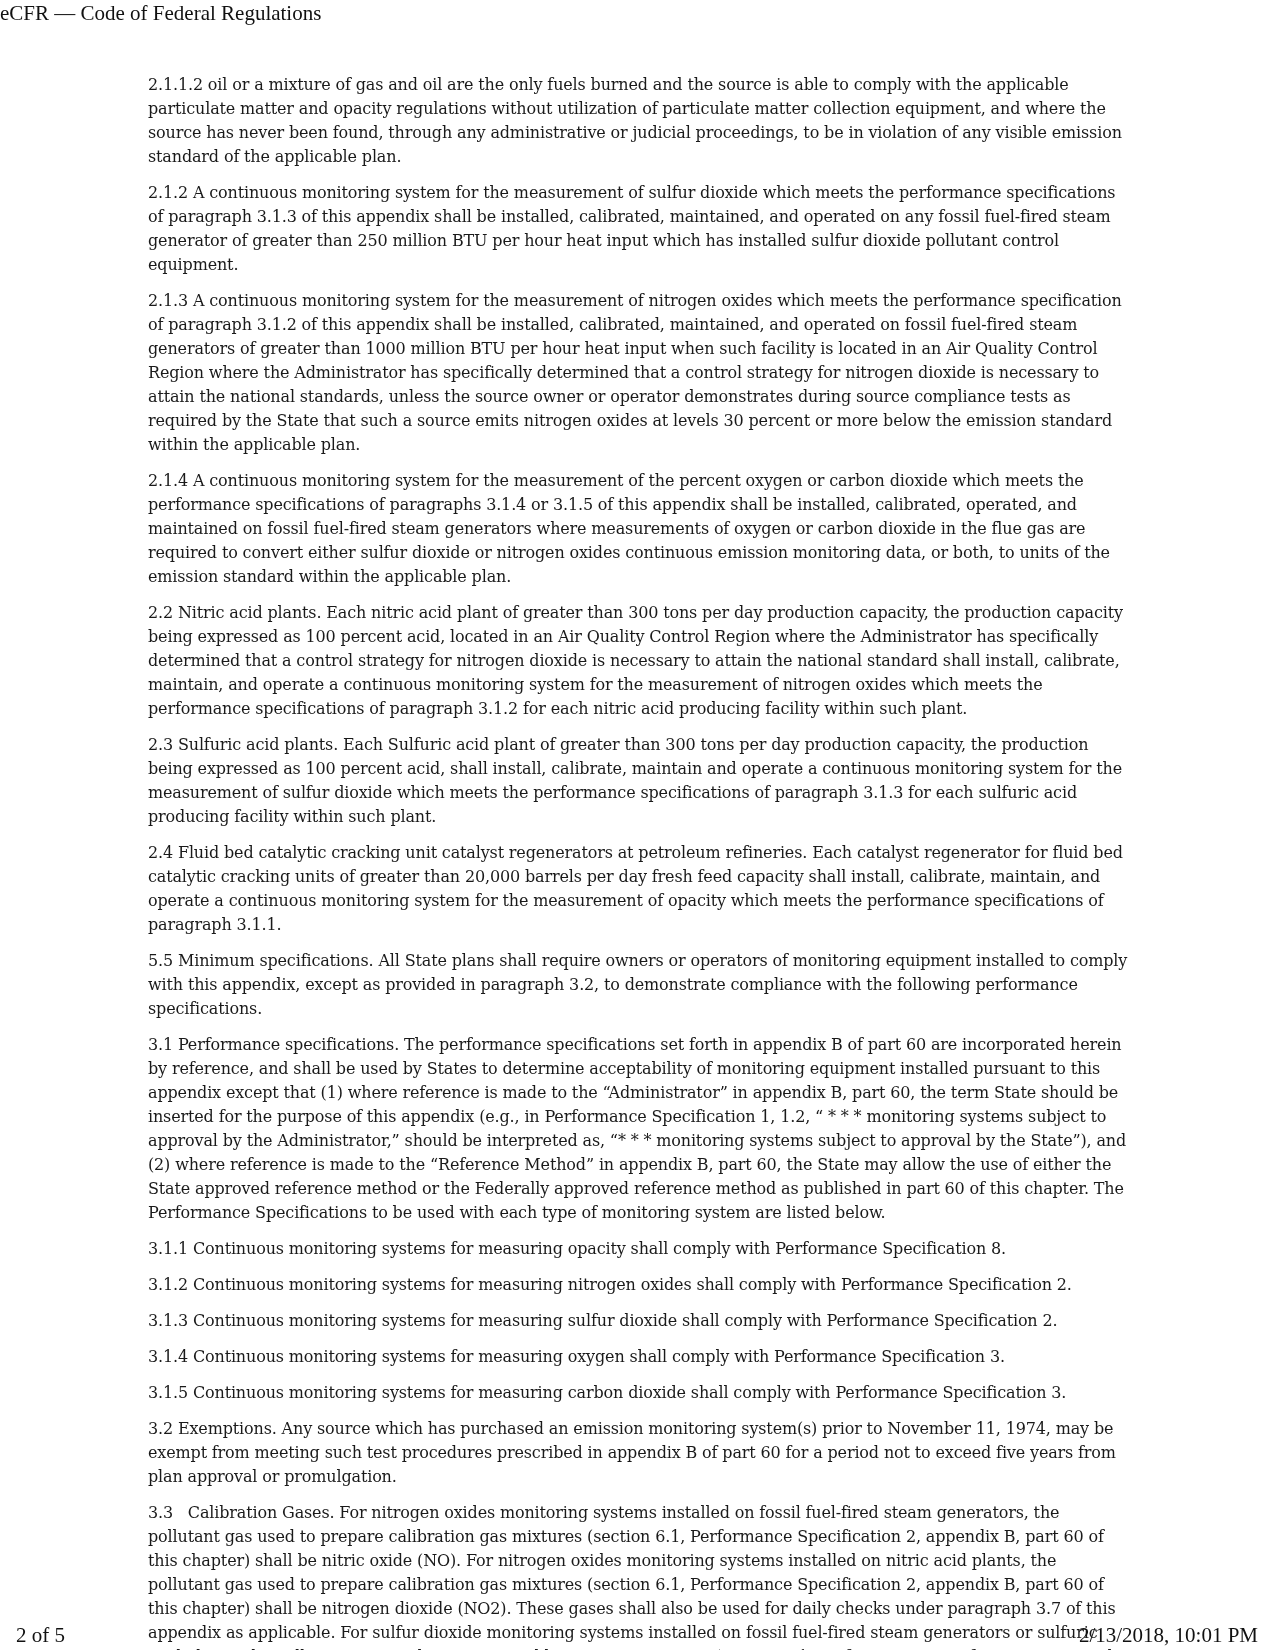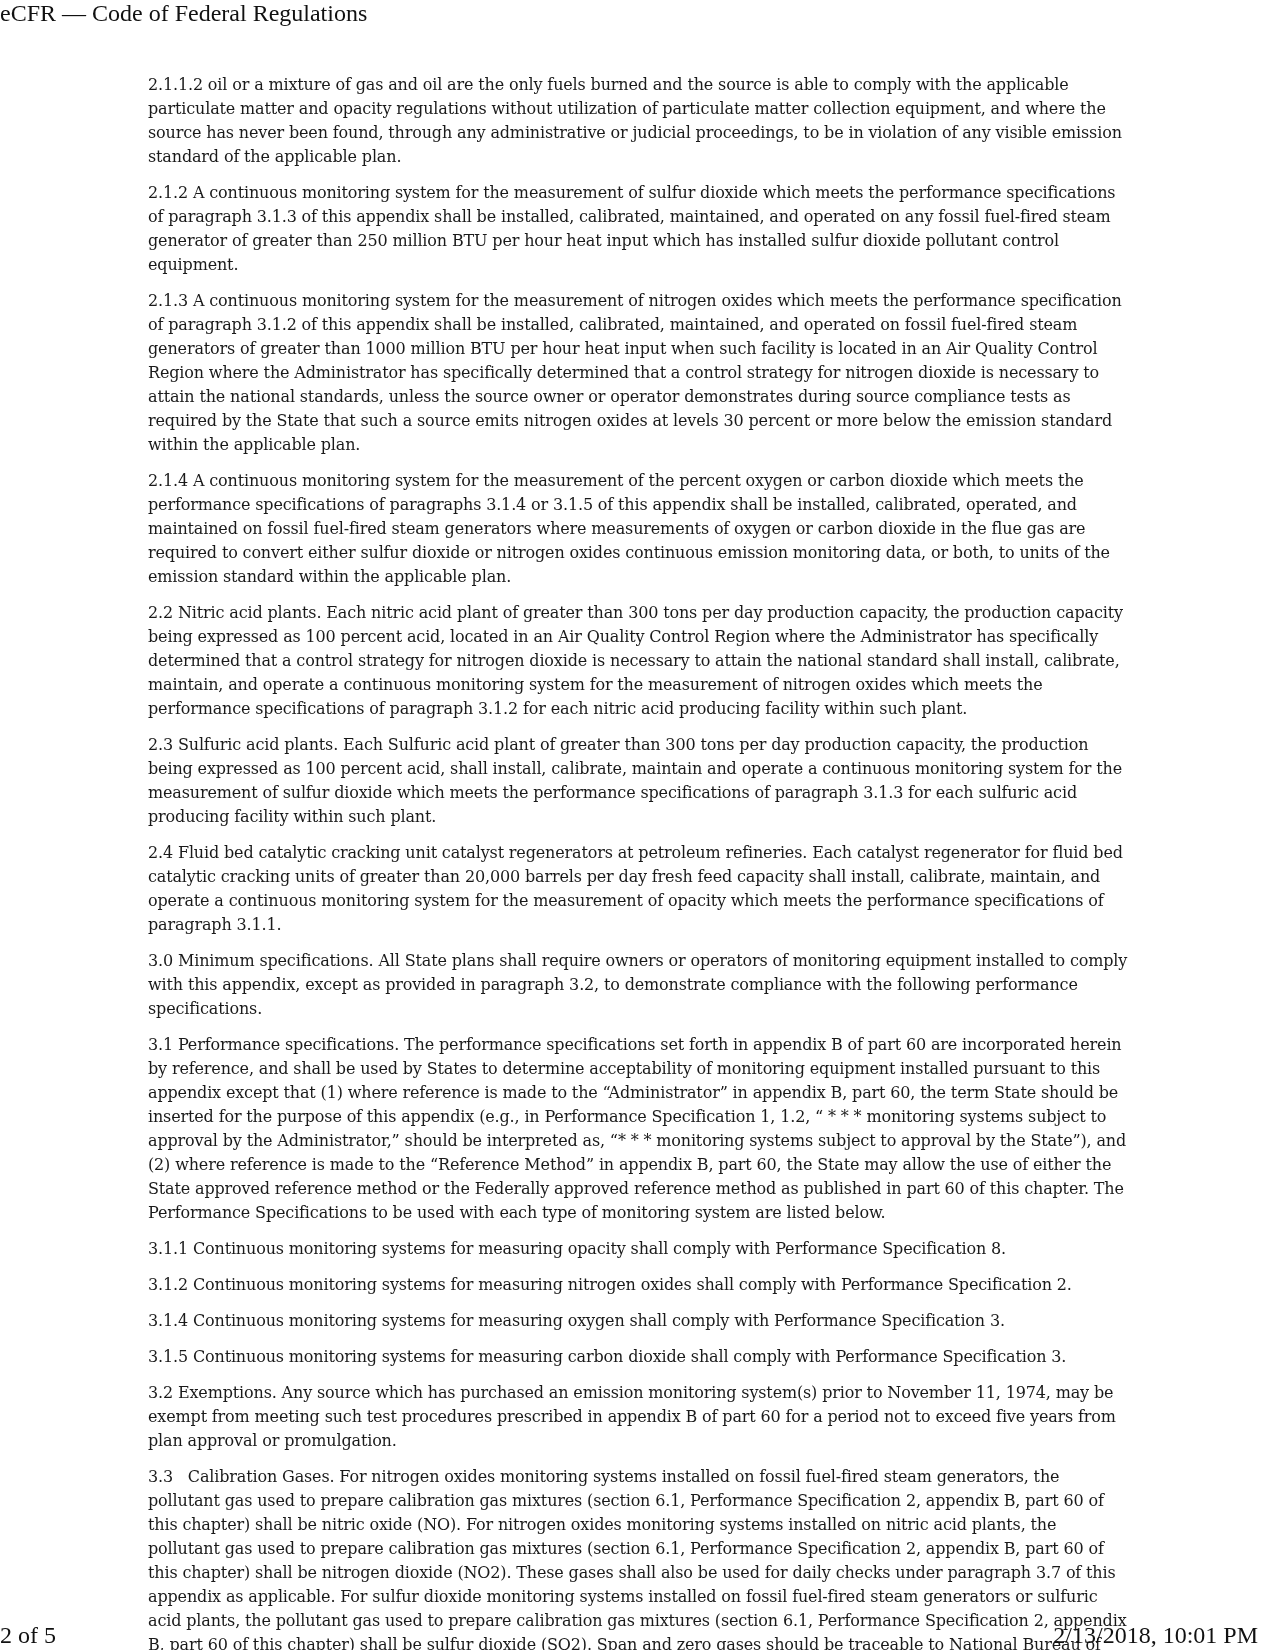--- a/index.html
+++ b/index.html
@@ -12,31 +12,31 @@
       height: 1650px;
       position: relative;
       overflow: hidden;
       color: #1a1a1a;
     }
     .print-header, .print-footer {
       position: absolute;
       left: 0;
       right: 0;
       font-family: "Liberation Serif", serif;
-      font-size: 24px;
+      font-size: 21px;
       color: #111;
       display: flex;
       justify-content: space-between;
       white-space: nowrap;
     }
     .print-header { top: 0; height: 26px; line-height: 26px; }
     .print-header .hdr-left { padding-left: 0; }
     .print-header .hdr-right { padding-right: 18px; }
     .print-footer { top: 1622px; height: 26px; line-height: 26px; }
-    .print-footer .ftr-left { padding-left: 0; }
+    .print-footer .ftr-left { padding-left: 16px; }
     .print-footer .ftr-right { padding-right: 18px; }
 
     .content {
       position: absolute;
       left: 148px;
       top: 73px;
       width: 980px;
       font-family: "DejaVu Serif", serif;
       font-size: 16px;
       line-height: 24px;
@@ -56,24 +56,25 @@
 </div>
 
 <div class="content">
   <p class="para">2.1.1.2 oil or a mixture of gas and oil are the only fuels burned and the source is able to comply with the applicable particulate matter and opacity regulations without utilization of particulate matter collection equipment, and where the source has never been found, through any administrative or judicial proceedings, to be in violation of any visible emission standard of the applicable plan.</p>
   <p class="para">2.1.2 A continuous monitoring system for the measurement of sulfur dioxide which meets the performance specifications of paragraph 3.1.3 of this appendix shall be installed, calibrated, maintained, and operated on any fossil fuel-fired steam generator of greater than 250 million BTU per hour heat input which has installed sulfur dioxide pollutant control equipment.</p>
   <p class="para">2.1.3 A continuous monitoring system for the measurement of nitrogen oxides which meets the performance specification of paragraph 3.1.2 of this appendix shall be installed, calibrated, maintained, and operated on fossil fuel-fired steam generators of greater than 1000 million BTU per hour heat input when such facility is located in an Air Quality Control Region where the Administrator has specifically determined that a control strategy for nitrogen dioxide is necessary to attain the national standards, unless the source owner or operator demonstrates during source compliance tests as required by the State that such a source emits nitrogen oxides at levels 30 percent or more below the emission standard within the applicable plan.</p>
   <p class="para">2.1.4 A continuous monitoring system for the measurement of the percent oxygen or carbon dioxide which meets the performance specifications of paragraphs 3.1.4 or 3.1.5 of this appendix shall be installed, calibrated, operated, and maintained on fossil fuel-fired steam generators where measurements of oxygen or carbon dioxide in the flue gas are required to convert either sulfur dioxide or nitrogen oxides continuous emission monitoring data, or both, to units of the emission standard within the applicable plan.</p>
   <p class="para">2.2 Nitric acid plants. Each nitric acid plant of greater than 300 tons per day production capacity, the production capacity being expressed as 100 percent acid, located in an Air Quality Control Region where the Administrator has specifically determined that a control strategy for nitrogen dioxide is necessary to attain the national standard shall install, calibrate, maintain, and operate a continuous monitoring system for the measurement of nitrogen oxides which meets the performance specifications of paragraph 3.1.2 for each nitric acid producing facility within such plant.</p>
   <p class="para">2.3 Sulfuric acid plants. Each Sulfuric acid plant of greater than 300 tons per day production capacity, the production being expressed as 100 percent acid, shall install, calibrate, maintain and operate a continuous monitoring system for the measurement of sulfur dioxide which meets the performance specifications of paragraph 3.1.3 for each sulfuric acid producing facility within such plant.</p>
   <p class="para">2.4 Fluid bed catalytic cracking unit catalyst regenerators at petroleum refineries. Each catalyst regenerator for fluid bed catalytic cracking units of greater than 20,000 barrels per day fresh feed capacity shall install, calibrate, maintain, and operate a continuous monitoring system for the measurement of opacity which meets the performance specifications of paragraph 3.1.1.</p>
-  <p class="para">3.0 Minimum specifications. All State plans shall require owners or operators of monitoring equipment installed to comply with this appendix, except as provided in paragraph 3.2, to demonstrate compliance with the following performance specifications.</p>
+  <p class="para">5.5 Minimum specifications. All State plans shall require owners or operators of monitoring equipment installed to comply with this appendix, except as provided in paragraph 3.2, to demonstrate compliance with the following performance specifications.</p>
   <p class="para">3.1 Performance specifications. The performance specifications set forth in appendix B of part 60 are incorporated herein by reference, and shall be used by States to determine acceptability of monitoring equipment installed pursuant to this appendix except that (1) where reference is made to the “Administrator” in appendix B, part 60, the term State should be inserted for the purpose of this appendix (e.g., in Performance Specification 1, 1.2, “ * * * monitoring systems subject to approval by the Administrator,” should be interpreted as, “* * * monitoring systems subject to approval by the State”), and (2) where reference is made to the “Reference Method” in appendix B, part 60, the State may allow the use of either the State approved reference method or the Federally approved reference method as published in part 60 of this chapter. The Performance Specifications to be used with each type of monitoring system are listed below.</p>
   <p class="para gap-sm">3.1.1 Continuous monitoring systems for measuring opacity shall comply with Performance Specification 8.</p>
   <p class="para gap-sm">3.1.2 Continuous monitoring systems for measuring nitrogen oxides shall comply with Performance Specification 2.</p>
+  <p class="para gap-sm">3.1.3 Continuous monitoring systems for measuring sulfur dioxide shall comply with Performance Specification 2.</p>
   <p class="para gap-sm">3.1.4 Continuous monitoring systems for measuring oxygen shall comply with Performance Specification 3.</p>
   <p class="para gap-sm">3.1.5 Continuous monitoring systems for measuring carbon dioxide shall comply with Performance Specification 3.</p>
   <p class="para">3.2 Exemptions. Any source which has purchased an emission monitoring system(s) prior to November 11, 1974, may be exempt from meeting such test procedures prescribed in appendix B of part 60 for a period not to exceed five years from plan approval or promulgation.</p>
   <p class="para" style="white-space: pre-wrap;">3.3   Calibration Gases. For nitrogen oxides monitoring systems installed on fossil fuel-fired steam generators, the pollutant gas used to prepare calibration gas mixtures (section 6.1, Performance Specification 2, appendix B, part 60 of this chapter) shall be nitric oxide (NO). For nitrogen oxides monitoring systems installed on nitric acid plants, the pollutant gas used to prepare calibration gas mixtures (section 6.1, Performance Specification 2, appendix B, part 60 of this chapter) shall be nitrogen dioxide (NO2). These gases shall also be used for daily checks under paragraph 3.7 of this appendix as applicable. For sulfur dioxide monitoring systems installed on fossil fuel-fired steam generators or sulfuric acid plants, the pollutant gas used to prepare calibration gas mixtures (section 6.1, Performance Specification 2, appendix B, part 60 of this chapter) shall be sulfur dioxide (SO2). Span and zero gases should be traceable to National Bureau of Standards reference gases whenever these reference gases are available. Every 6 months from date of manufacture, span and zero gases shall be reanalyzed by conducting triplicate analyses using the reference methods in appendix A, part 60 of this chapter as follows: for SO2, use Reference Method 6; for nitrogen oxides, use Reference Method 7; and for carbon dioxide or oxygen, use Reference Method 3. The gases may be analyzed at less frequent intervals if longer shelf lives are guaranteed by the manufacturer.</p>
 </div>
 
 <div class="print-footer">
   <span class="ftr-left">2 of 5</span>
   <span class="ftr-right">2/13/2018, 10:01 PM</span>
 </div>

